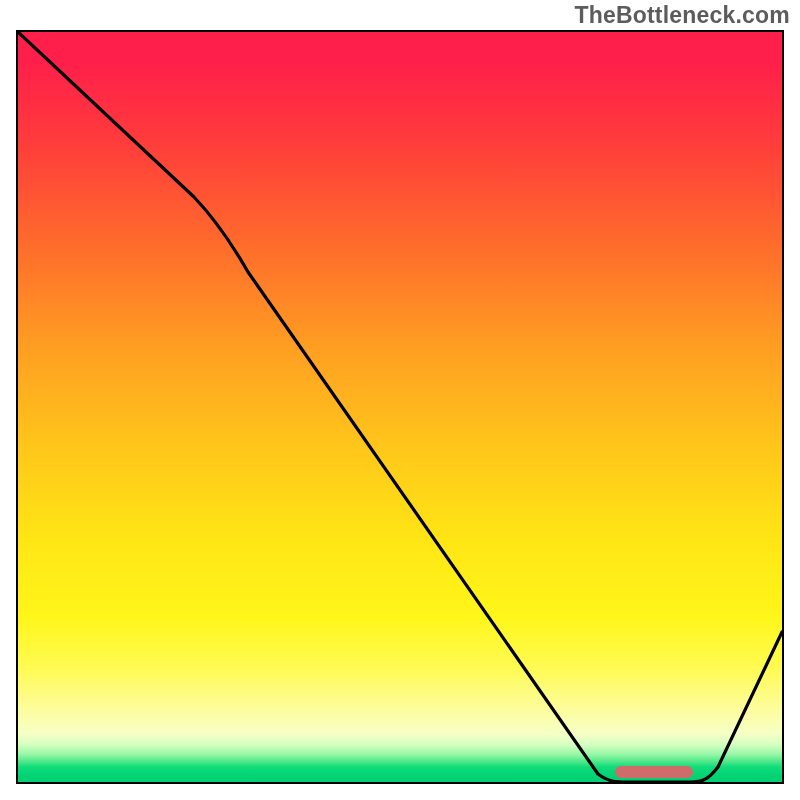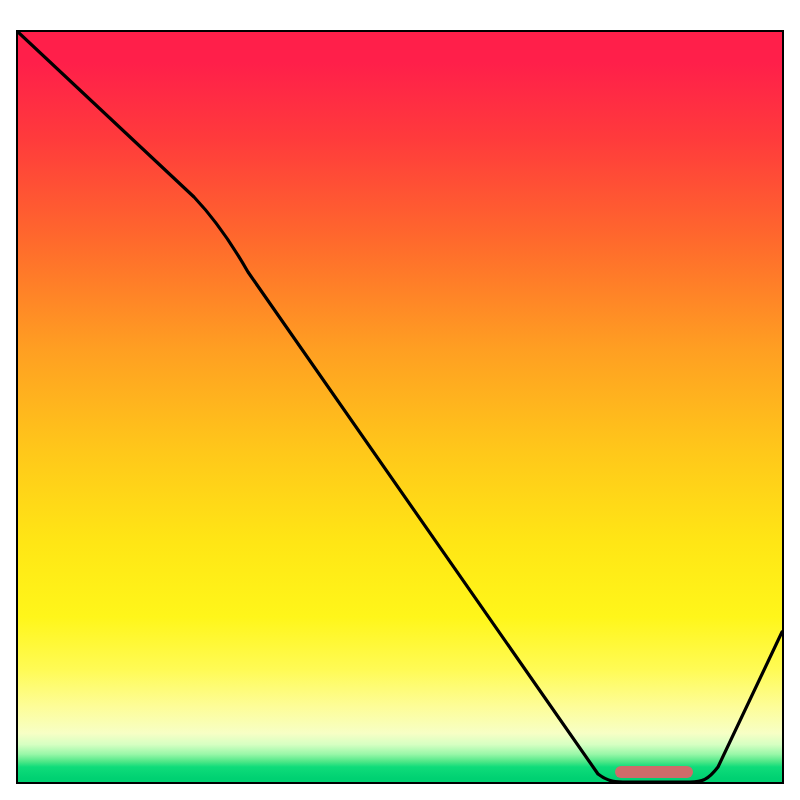--- a/index.html
+++ b/index.html
@@ -76,20 +76,21 @@
     height: 12px;
     border-radius: 6px;
     background: #cf6b6a;
   }
 </style>
 </head>
 <body>
 
 <div class="container">
 
+  <div class="watermark">TheBottleneck.com</div>
 
   <div class="plot-area">
 
     <div class="gradient"></div>
 
     <div class="marker" style="left: 597px; width: 78px; bottom: 4px;"></div>
 
     <svg class="curve" viewBox="0 0 764 750" preserveAspectRatio="none">
       <path d="M 0 0
                L 176 165

